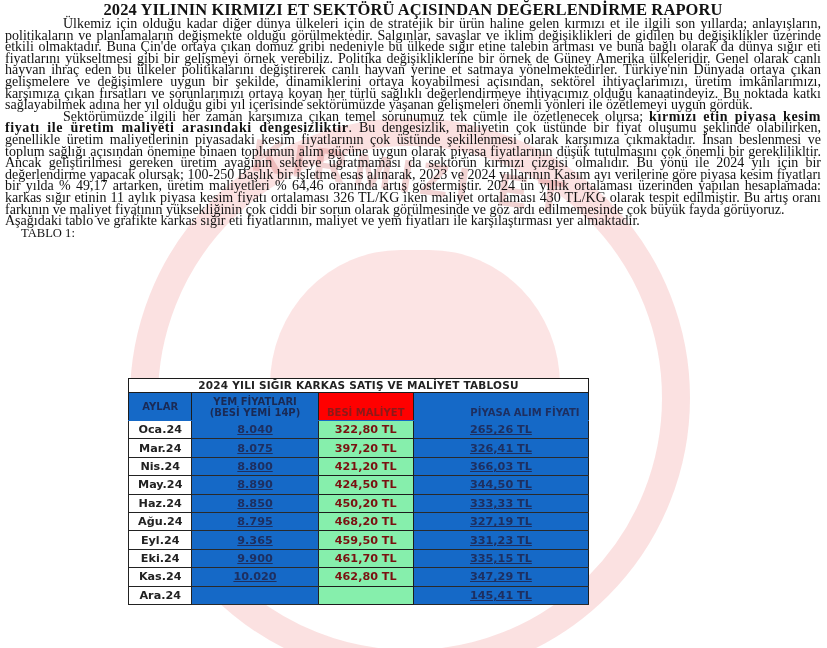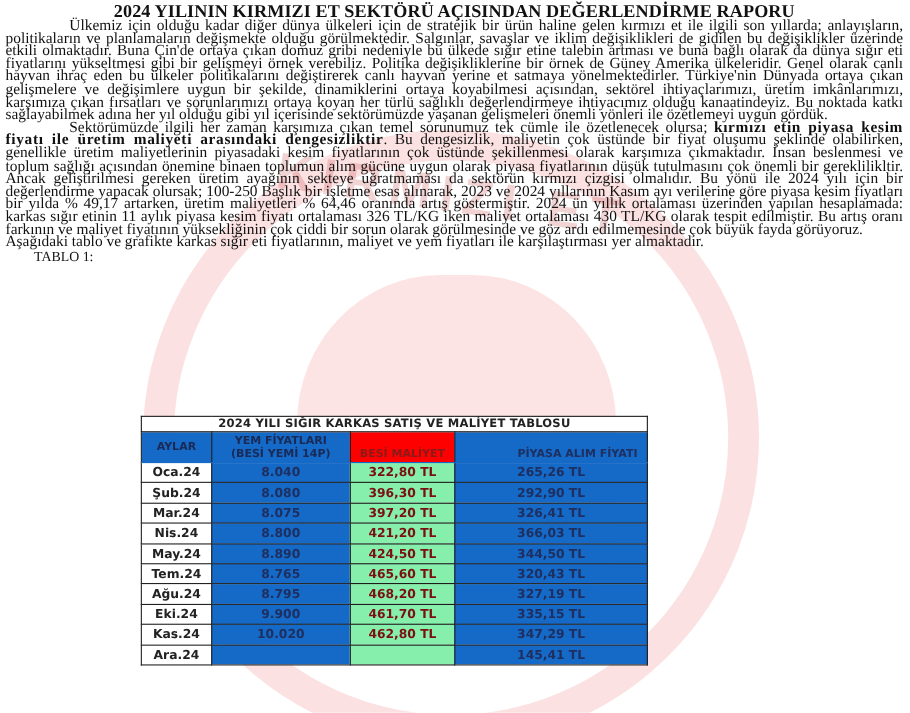--- a/index.html
+++ b/index.html
@@ -26,41 +26,41 @@
     .doc { position: absolute; left: 5px; top: 3px; width: 816px; }
     .title {
       font-weight: bold; font-size: 16.5px; text-align: center; line-height: 14px;
       margin: 0 0 1px 0; letter-spacing: 0.1px;
     }
     p {
       margin: 0; font-size: 14px; line-height: 11.6px; text-align: justify;
     }
     p.indent { text-indent: 58px; }
     p .bold { font-weight: bold; letter-spacing: 0.6px; }
-    .tablo-label { font-size: 12.6px; line-height: 12px; margin-left: 26px; }
+    .tablo-label { font-size: 12.6px; line-height: 12px; margin-left: 16px; }
 
     .tbl {
       position: absolute; left: 128px; top: 378px; width: 461px;
       border-collapse: collapse; font-family: "DejaVu Sans", sans-serif; font-weight: bold;
     }
     .tbl td, .tbl th { padding: 0; text-align: center; border: 1px solid #1c1c1c; }
     .tbl .cap {
       background: #fff; color: #222; font-size: 10.5px; height: 13px; line-height: 13px;
       letter-spacing: 0.2px;
     }
     .tbl .hdr { background: #1569c7; color: #1a2a55; font-size: 10px; line-height: 11px; height: 25px; border-top: 1px solid #1569c7; border-bottom: 1px solid #1569c7;}
     .tbl .hdr.red { background: #ff0000; color: #8a1a1a; vertical-align: bottom; padding-bottom: 2px; }
     .tbl .hdr.aylar { color: #1a2a55; }
     .tbl .hdr.piyasa { vertical-align: bottom; padding-bottom: 2px; padding-left: 48px; }
     .tbl tr.row td { height: 17.4px; font-size: 11.2px; line-height: 17px; }
     .tbl td.month { background: #fff; color: #222; width: 75px; border-color: #222; }
     .tbl td.yem { background: #1569c7; color: #1e2f60; width: 173px; border-left: 1px solid #222; border-right: 1px solid #222;}
     .tbl td.besi { background: #86efac; color: #7a1010; width: 126px; }
     .tbl td.piyasa { background: #1569c7; color: #1e2f60; width: 186px; }
-    .tbl tr.row td.yem, .tbl tr.row td.piyasa { border-top: 1px solid #2a2a2a; border-bottom: 1px solid #2a2a2a; }
+    .tbl tr.row td.yem, .tbl tr.row td.piyasa { border-top: 1px solid #2a2a2a; border-bottom: 1px solid #2a2a2a; text-decoration: underline; }
   </style>
 </head>
 <body>
 
 <div class="watermark"></div>
 <div class="watermark-inner"></div>
 <div class="watermark-arc">KIRMIZI ET</div>
 
 <div class="doc">
   <div class="title">2024 YILININ KIRMIZI ET SEKTÖRÜ AÇISINDAN DEĞERLENDİRME RAPORU</div>
@@ -84,54 +84,54 @@
     <td class="hdr red">BESİ MALİYET</td>
     <td class="hdr piyasa">PİYASA ALIM FİYATI</td>
   </tr>
   <tr class="row">
     <td class="month">Oca.24</td>
     <td class="yem">8.040</td>
     <td class="besi">322,80 TL</td>
     <td class="piyasa">265,26 TL</td>
   </tr>
   <tr class="row">
-    <td class="month">Şub.24</td>
-    <td class="yem">8.080</td>
-    <td class="besi">396,30 TL</td>
-    <td class="piyasa">292,90 TL</td>
-  </tr>
-  <tr class="row">
     <td class="month">Mar.24</td>
     <td class="yem">8.075</td>
     <td class="besi">397,20 TL</td>
     <td class="piyasa">326,41 TL</td>
   </tr>
   <tr class="row">
     <td class="month">Nis.24</td>
     <td class="yem">8.800</td>
     <td class="besi">421,20 TL</td>
     <td class="piyasa">366,03 TL</td>
   </tr>
   <tr class="row">
     <td class="month">May.24</td>
     <td class="yem">8.890</td>
     <td class="besi">424,50 TL</td>
     <td class="piyasa">344,50 TL</td>
   </tr>
   <tr class="row">
-    <td class="month">Tem.24</td>
-    <td class="yem">8.765</td>
-    <td class="besi">465,60 TL</td>
-    <td class="piyasa">320,43 TL</td>
+    <td class="month">Haz.24</td>
+    <td class="yem">8.850</td>
+    <td class="besi">450,20 TL</td>
+    <td class="piyasa">333,33 TL</td>
   </tr>
   <tr class="row">
     <td class="month">Ağu.24</td>
     <td class="yem">8.795</td>
     <td class="besi">468,20 TL</td>
     <td class="piyasa">327,19 TL</td>
+  </tr>
+  <tr class="row">
+    <td class="month">Eyl.24</td>
+    <td class="yem">9.365</td>
+    <td class="besi">459,50 TL</td>
+    <td class="piyasa">331,23 TL</td>
   </tr>
   <tr class="row">
     <td class="month">Eki.24</td>
     <td class="yem">9.900</td>
     <td class="besi">461,70 TL</td>
     <td class="piyasa">335,15 TL</td>
   </tr>
   <tr class="row">
     <td class="month">Kas.24</td>
     <td class="yem">10.020</td>

